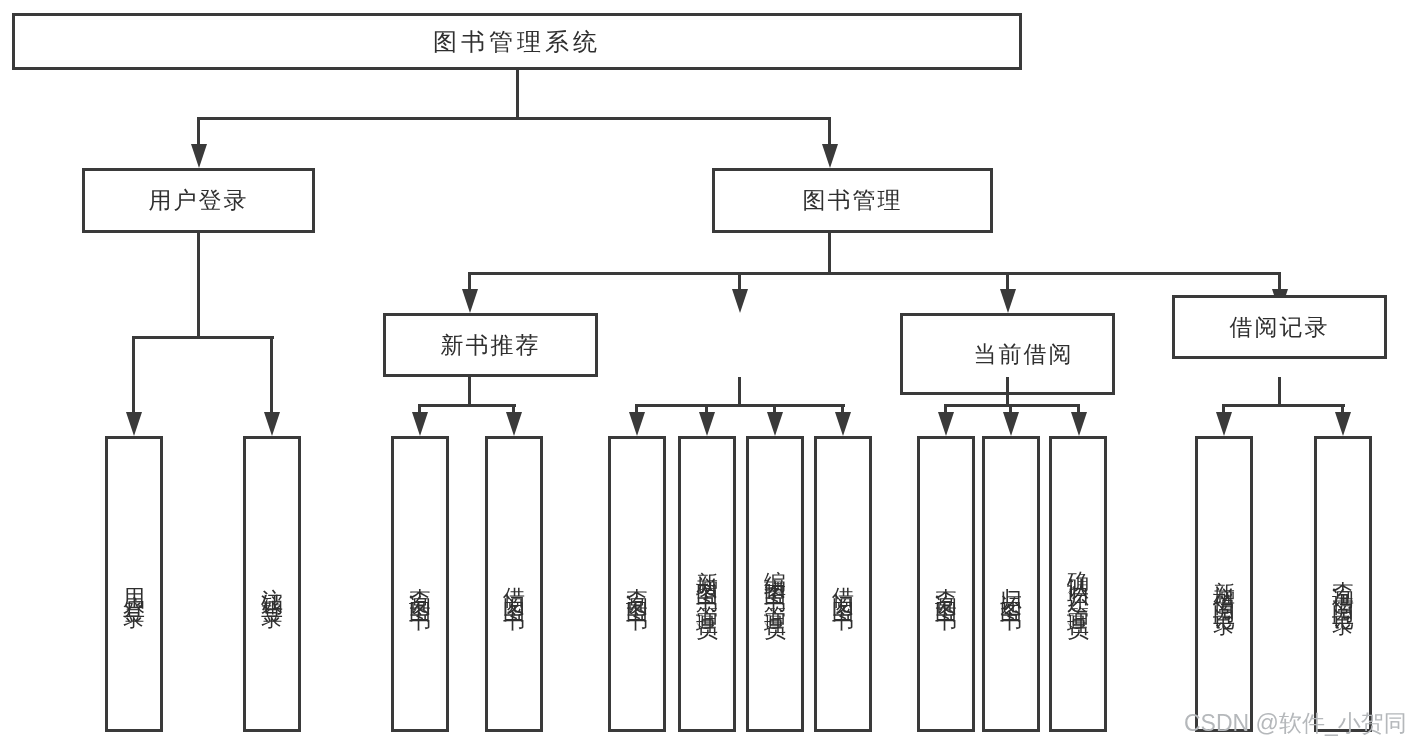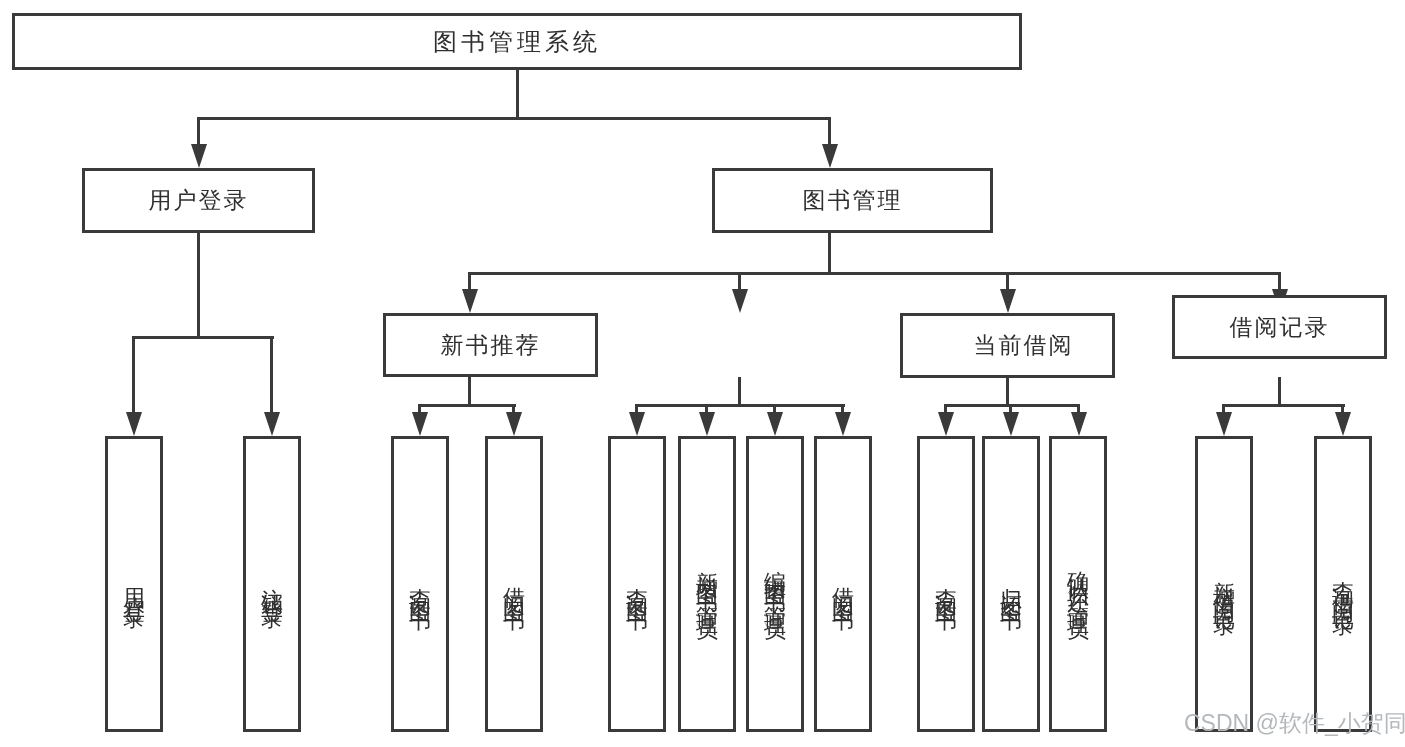--- a/index.html
+++ b/index.html
@@ -84,21 +84,21 @@
   <div class="vl" style="left:468px; top:272px; height:18px;"></div>
   <div class="ar" style="left:462px; top:289px;"></div>
   <div class="vl" style="left:738px; top:272px; height:18px;"></div>
   <div class="ar" style="left:732px; top:289px;"></div>
   <div class="vl" style="left:1006px; top:272px; height:18px;"></div>
   <div class="ar" style="left:1000px; top:289px;"></div>
   <div class="vl" style="left:1278px; top:272px; height:18px;"></div>
   <div class="ar" style="left:1272px; top:289px;"></div>
 
   <div class="node h2" style="left:363px; top:313px; width:215px; height:64px;margin-left:20px;">新书推荐</div>
-  <div class="node h2" style="left:900px; top:313px; width:215px; height:65px;padding-left:32px;">当前借阅</div>
+  <div class="node h2" style="left:900px; top:313px; width:215px; height:82px;padding-left:32px;">当前借阅</div>
   <div class="node h2" style="left:1172px; top:295px; width:215px; height:64px;">借阅记录</div>
 
   <div class="vl" style="left:468px; top:377px; height:30px;"></div>
   <div class="hl" style="left:418px; top:404px; width:98px;"></div>
   <div class="vl" style="left:418px; top:404px; height:10px;"></div>
   <div class="ar" style="left:412px; top:412px;"></div>
   <div class="vl" style="left:512px; top:404px; height:10px;"></div>
   <div class="ar" style="left:506px; top:412px;"></div>
 
   <div class="vl" style="left:738px; top:377px; height:30px;"></div>

